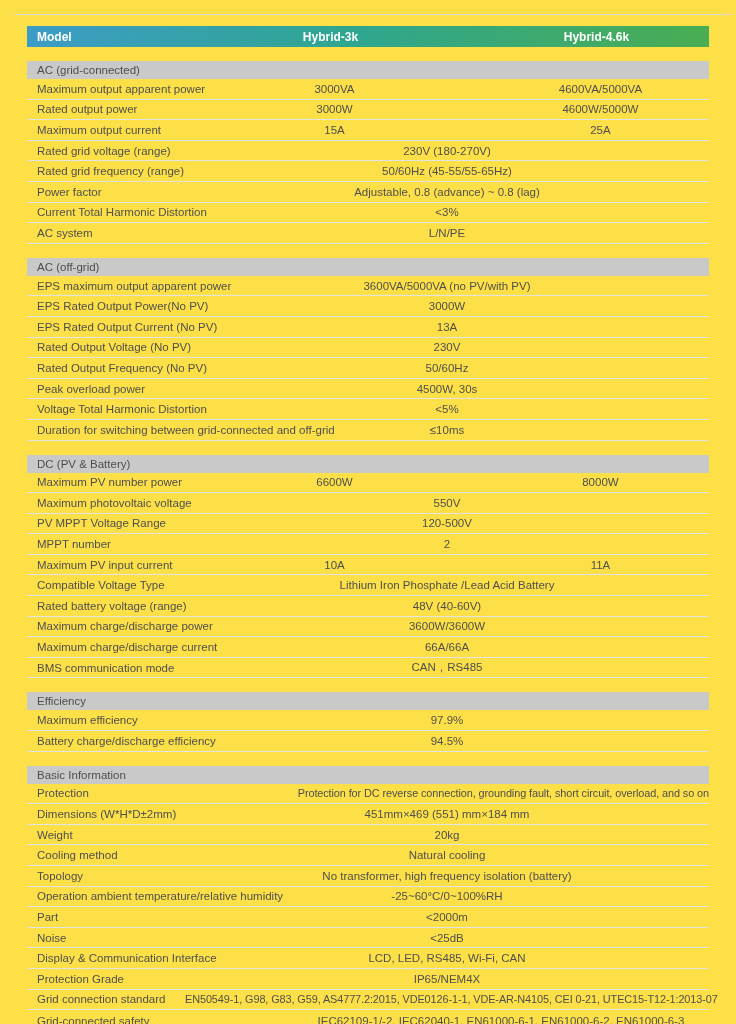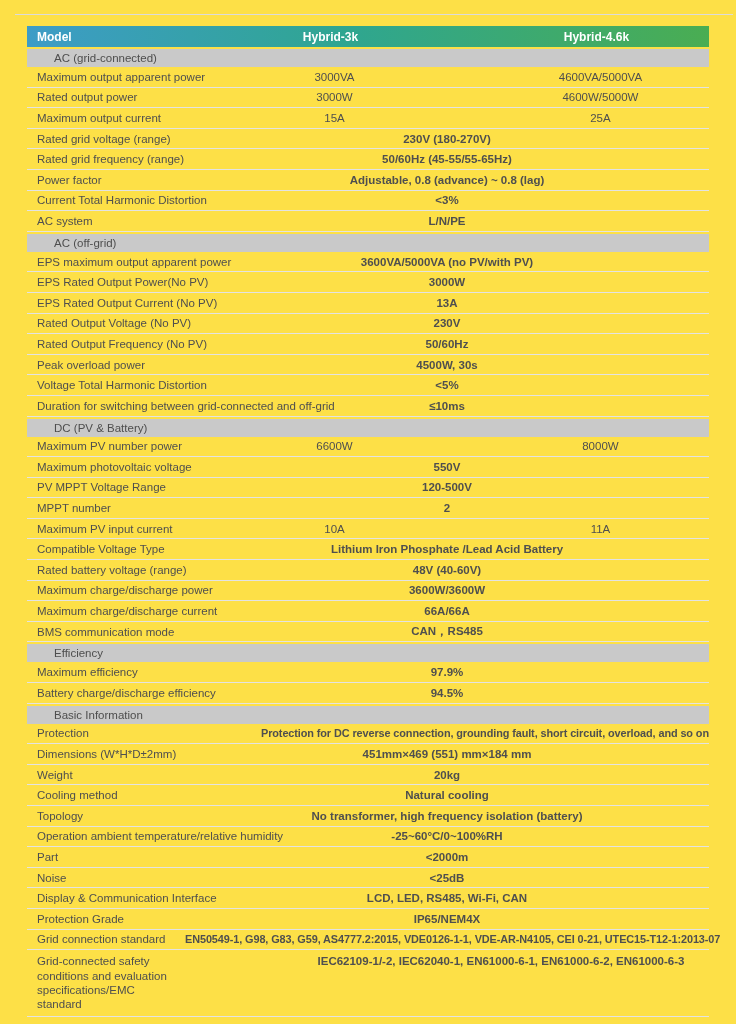--- a/index.html
+++ b/index.html
@@ -27,25 +27,25 @@
       var(--c-mid,#2FA68F) 48%,
       var(--c-right,#4AAD52) 100%);
     color:#ffffff;
     font-size:12px;
     font-weight:bold;
   }
   .hcell-model{padding-left:10px;text-align:left;}
   .hcell-center{text-align:center;}
   .section-bar{
     height:18px;line-height:18px;
-    margin-top:2px;
+    margin-top:14px;
     background:var(--c-section,#C9C9C9);
     color:#4e4e4e;
     font-size:11.5px;
-    padding-left:27px;
+    padding-left:10px;
     box-sizing:border-box;
   }
   .row{
     display:grid;
     grid-template-columns:22% 45% 33%;
     align-items:center;
     min-height:20.6px;
     box-sizing:border-box;
     border-bottom:1px solid #e3e3e3;
     font-size:11.5px;
@@ -55,21 +55,21 @@
   .label{
     padding-left:10px;
     white-space:nowrap;
     text-align:left;
   }
   .val{
     text-align:center;
     white-space:nowrap;
     padding-left:8px;
   }
-  .val.span{grid-column:2 / 4;font-weight:bold;}
+  .val.span{grid-column:2 / 4;}
   .val.long-val{font-size:10.9px;letter-spacing:-0.1px;text-align:right;}
   .row.two-line{min-height:34px;align-items:start;gap:36px;}
   .row.two-line .label{
     white-space:normal;
     max-width:238px;
     line-height:1.25;
     padding-top:4px;padding-bottom:4px;
   }
   .row.two-line .val{padding-top:5px;text-align:center;}
 </style>

